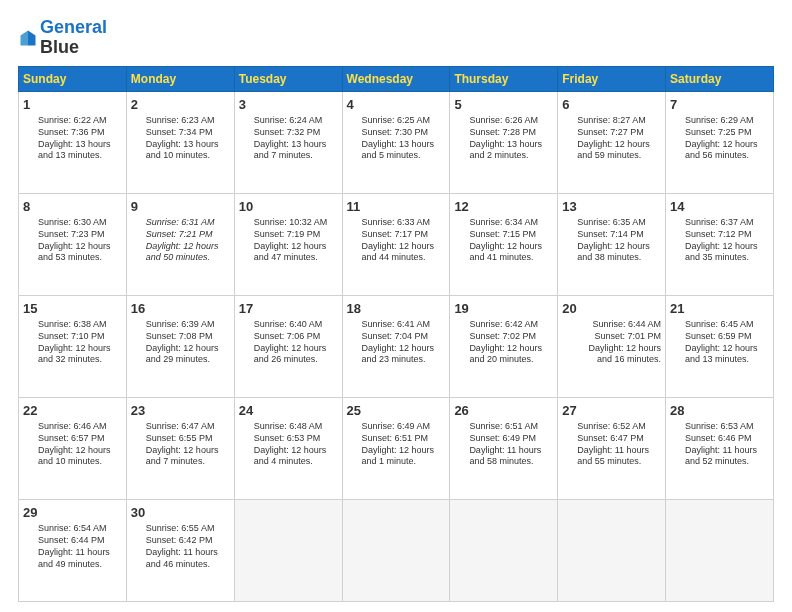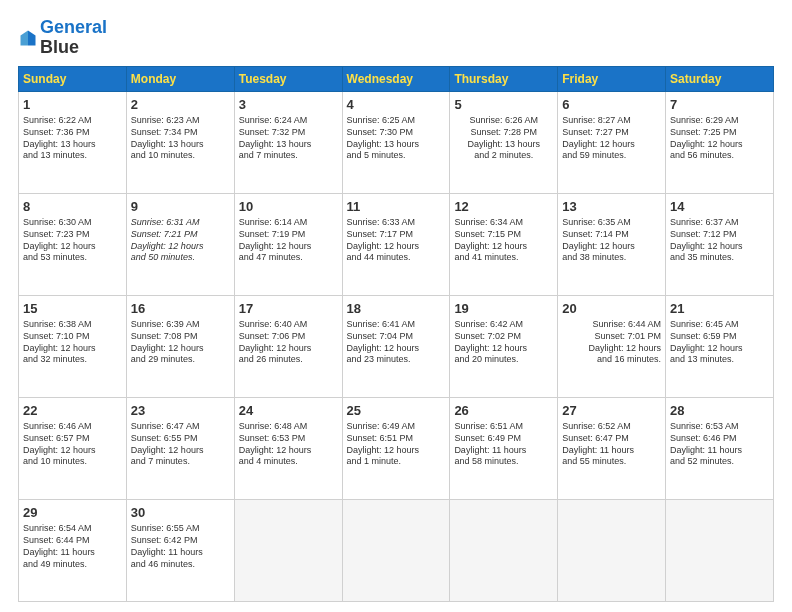--- a/index.html
+++ b/index.html
@@ -84,20 +84,21 @@
     .day-num {
       font-size: 13px;
       font-weight: bold;
       display: block;
       margin-bottom: 2px;
     }
     .day-info {
       font-size: 9px;
       color: #333;
       line-height: 1.3;
+      margin-left: 15px;
     }
   </style>
 </head>
 <body>
 
 <div class="page">
   <div class="header">
     <div class="logo">
       <svg class="logo-icon" viewBox="0 0 40 40" xmlns="http://www.w3.org/2000/svg">
         <path d="M20 5 L35 15 L35 35 L20 35 L20 5Z" fill="#1a73c7"></path>
@@ -151,21 +152,21 @@
           </td>
           <td>
             <span class="day-num">4</span>
             <div class="day-info" style="white-space: pre-line;">Sunrise: 6:25 AM
 Sunset: 7:30 PM
 Daylight: 13 hours
 and 5 minutes.</div>
           </td>
           <td>
             <span class="day-num">5</span>
-            <div class="day-info" style="white-space: pre-line; text-align: center;">Sunrise: 6:26 AM
+            <div class="day-info" style="white-space: pre-line;">Sunrise: 6:26 AM
 Sunset: 7:28 PM
 Daylight: 13 hours
 and 2 minutes.</div>
           </td>
           <td>
             <span class="day-num">6</span>
             <div class="day-info" style="white-space: pre-line;">Sunrise: 8:27 AM
 Sunset: 7:27 PM
 Daylight: 12 hours
 and 59 minutes.</div>
@@ -188,21 +189,21 @@
           </td>
           <td>
             <span class="day-num">9</span>
             <div class="day-info" style="white-space: pre-line; font-style: italic;">Sunrise: 6:31 AM
 Sunset: 7:21 PM
 Daylight: 12 hours
 and 50 minutes.</div>
           </td>
           <td>
             <span class="day-num">10</span>
-            <div class="day-info" style="white-space: pre-line;">Sunrise: 6:14 AM
+            <div class="day-info" style="white-space: pre-line;">Sunrise: 10:32 AM
 Sunset: 7:19 PM
 Daylight: 12 hours
 and 47 minutes.</div>
           </td>
           <td>
             <span class="day-num">11</span>
             <div class="day-info" style="white-space: pre-line;">Sunrise: 6:33 AM
 Sunset: 7:17 PM
 Daylight: 12 hours
 and 44 minutes.</div>

